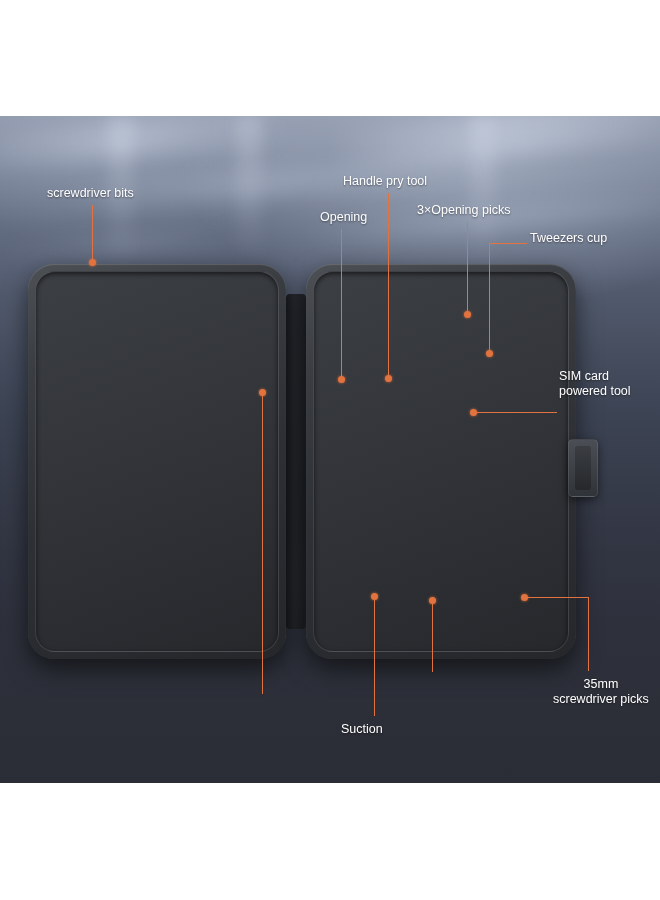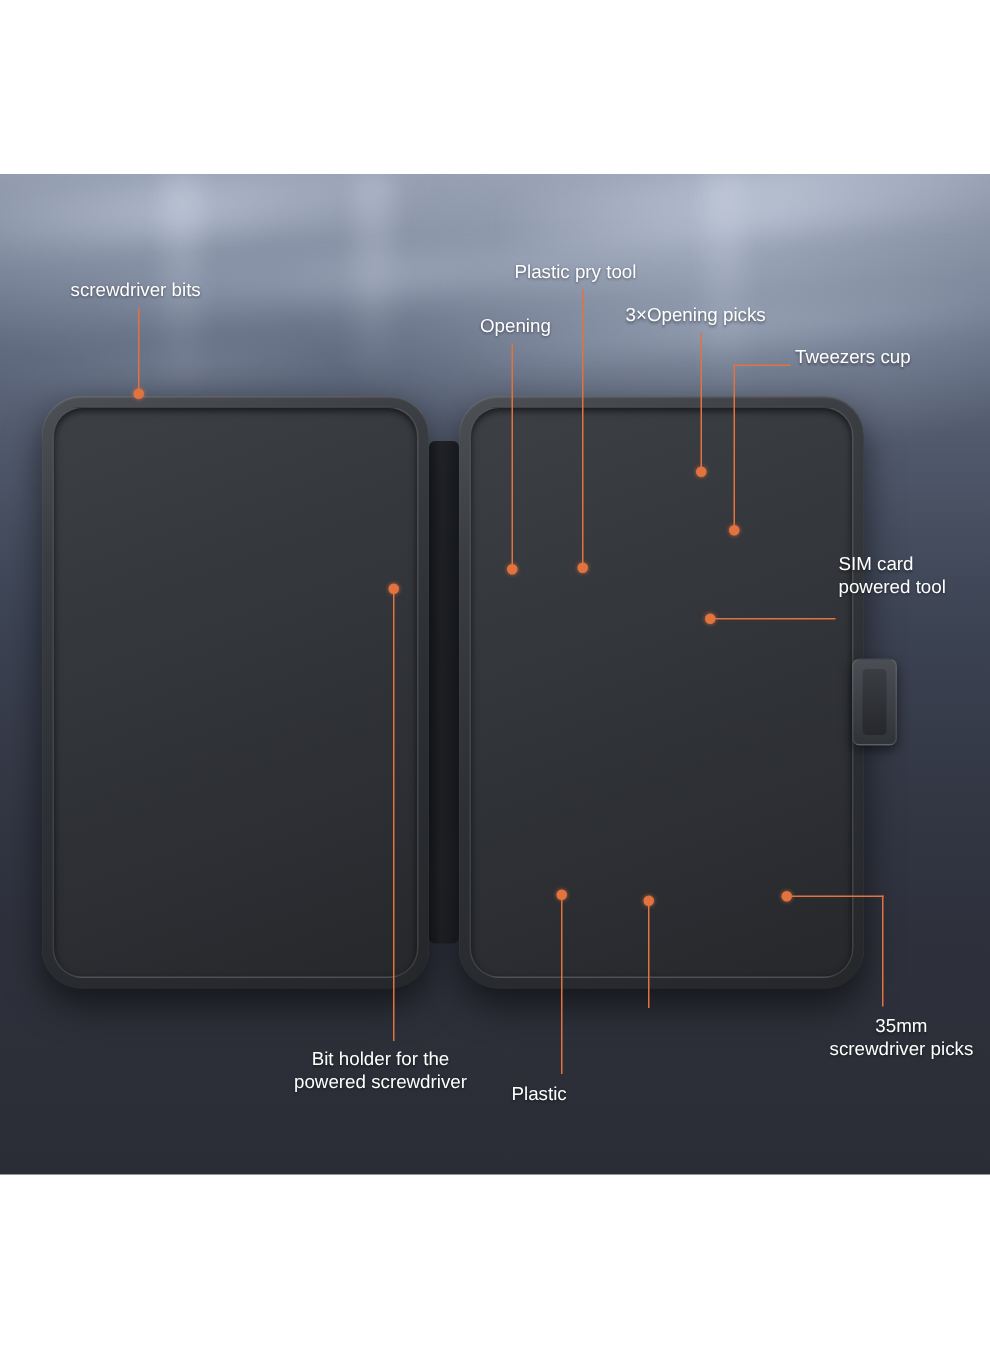--- a/index.html
+++ b/index.html
@@ -843,44 +843,42 @@
   </div>
 
   <div class="lbl" style="left:47px;top:186px;">screwdriver bits</div>
   <div class="leader v" style="left:92px;top:205px;height:58px;"></div>
   <div class="enddot" style="left:89px;top:259px;"></div>
 
   <div class="lbl" style="left:320px;top:210px;">Opening</div>
   <div class="leader v" style="left:341px;top:229px;height:151px;"></div>
   <div class="enddot" style="left:338px;top:376px;"></div>
 
-  <div class="lbl" style="left:343px;top:174px;">Plastic pry tool</div>
+  <div class="lbl" style="left:343px;top:174px;">Handle pry tool</div>
   <div class="leader v" style="left:388px;top:193px;height:186px;"></div>
   <div class="enddot" style="left:385px;top:375px;"></div>
 
   <div class="lbl" style="left:417px;top:203px;">3×Opening picks</div>
   <div class="leader v" style="left:467px;top:222px;height:93px;"></div>
   <div class="enddot" style="left:464px;top:311px;"></div>
 
   <div class="lbl" style="left:530px;top:231px;">Tweezers cup</div>
   <div class="leader h" style="left:489px;top:243px;width:38px;"></div>
   <div class="leader v" style="left:489px;top:243px;height:111px;"></div>
   <div class="enddot" style="left:486px;top:350px;"></div>
 
   <div class="lbl" style="left:559px;top:369px;">SIM card
 powered tool</div>
   <div class="leader h" style="left:473px;top:412px;width:84px;"></div>
   <div class="enddot" style="left:470px;top:409px;"></div>
 
-  <div class="lbl c" style="left:196px;top:699px;">Bit holder for the
-powered screwdriver</div>
   <div class="leader v" style="left:262px;top:392px;height:302px;"></div>
   <div class="enddot" style="left:259px;top:389px;"></div>
 
-  <div class="lbl" style="left:341px;top:722px;">Plastic</div>
+  <div class="lbl" style="left:341px;top:722px;">Suction</div>
   <div class="leader v" style="left:374px;top:596px;height:120px;"></div>
   <div class="enddot" style="left:371px;top:593px;"></div>
 
   <div class="leader v" style="left:432px;top:600px;height:72px;"></div>
   <div class="enddot" style="left:429px;top:597px;"></div>
 
   <div class="lbl c" style="left:553px;top:677px;">35mm
 screwdriver picks</div>
   <div class="leader v" style="left:588px;top:597px;height:74px;"></div>
   <div class="leader h" style="left:525px;top:597px;width:64px;"></div>

